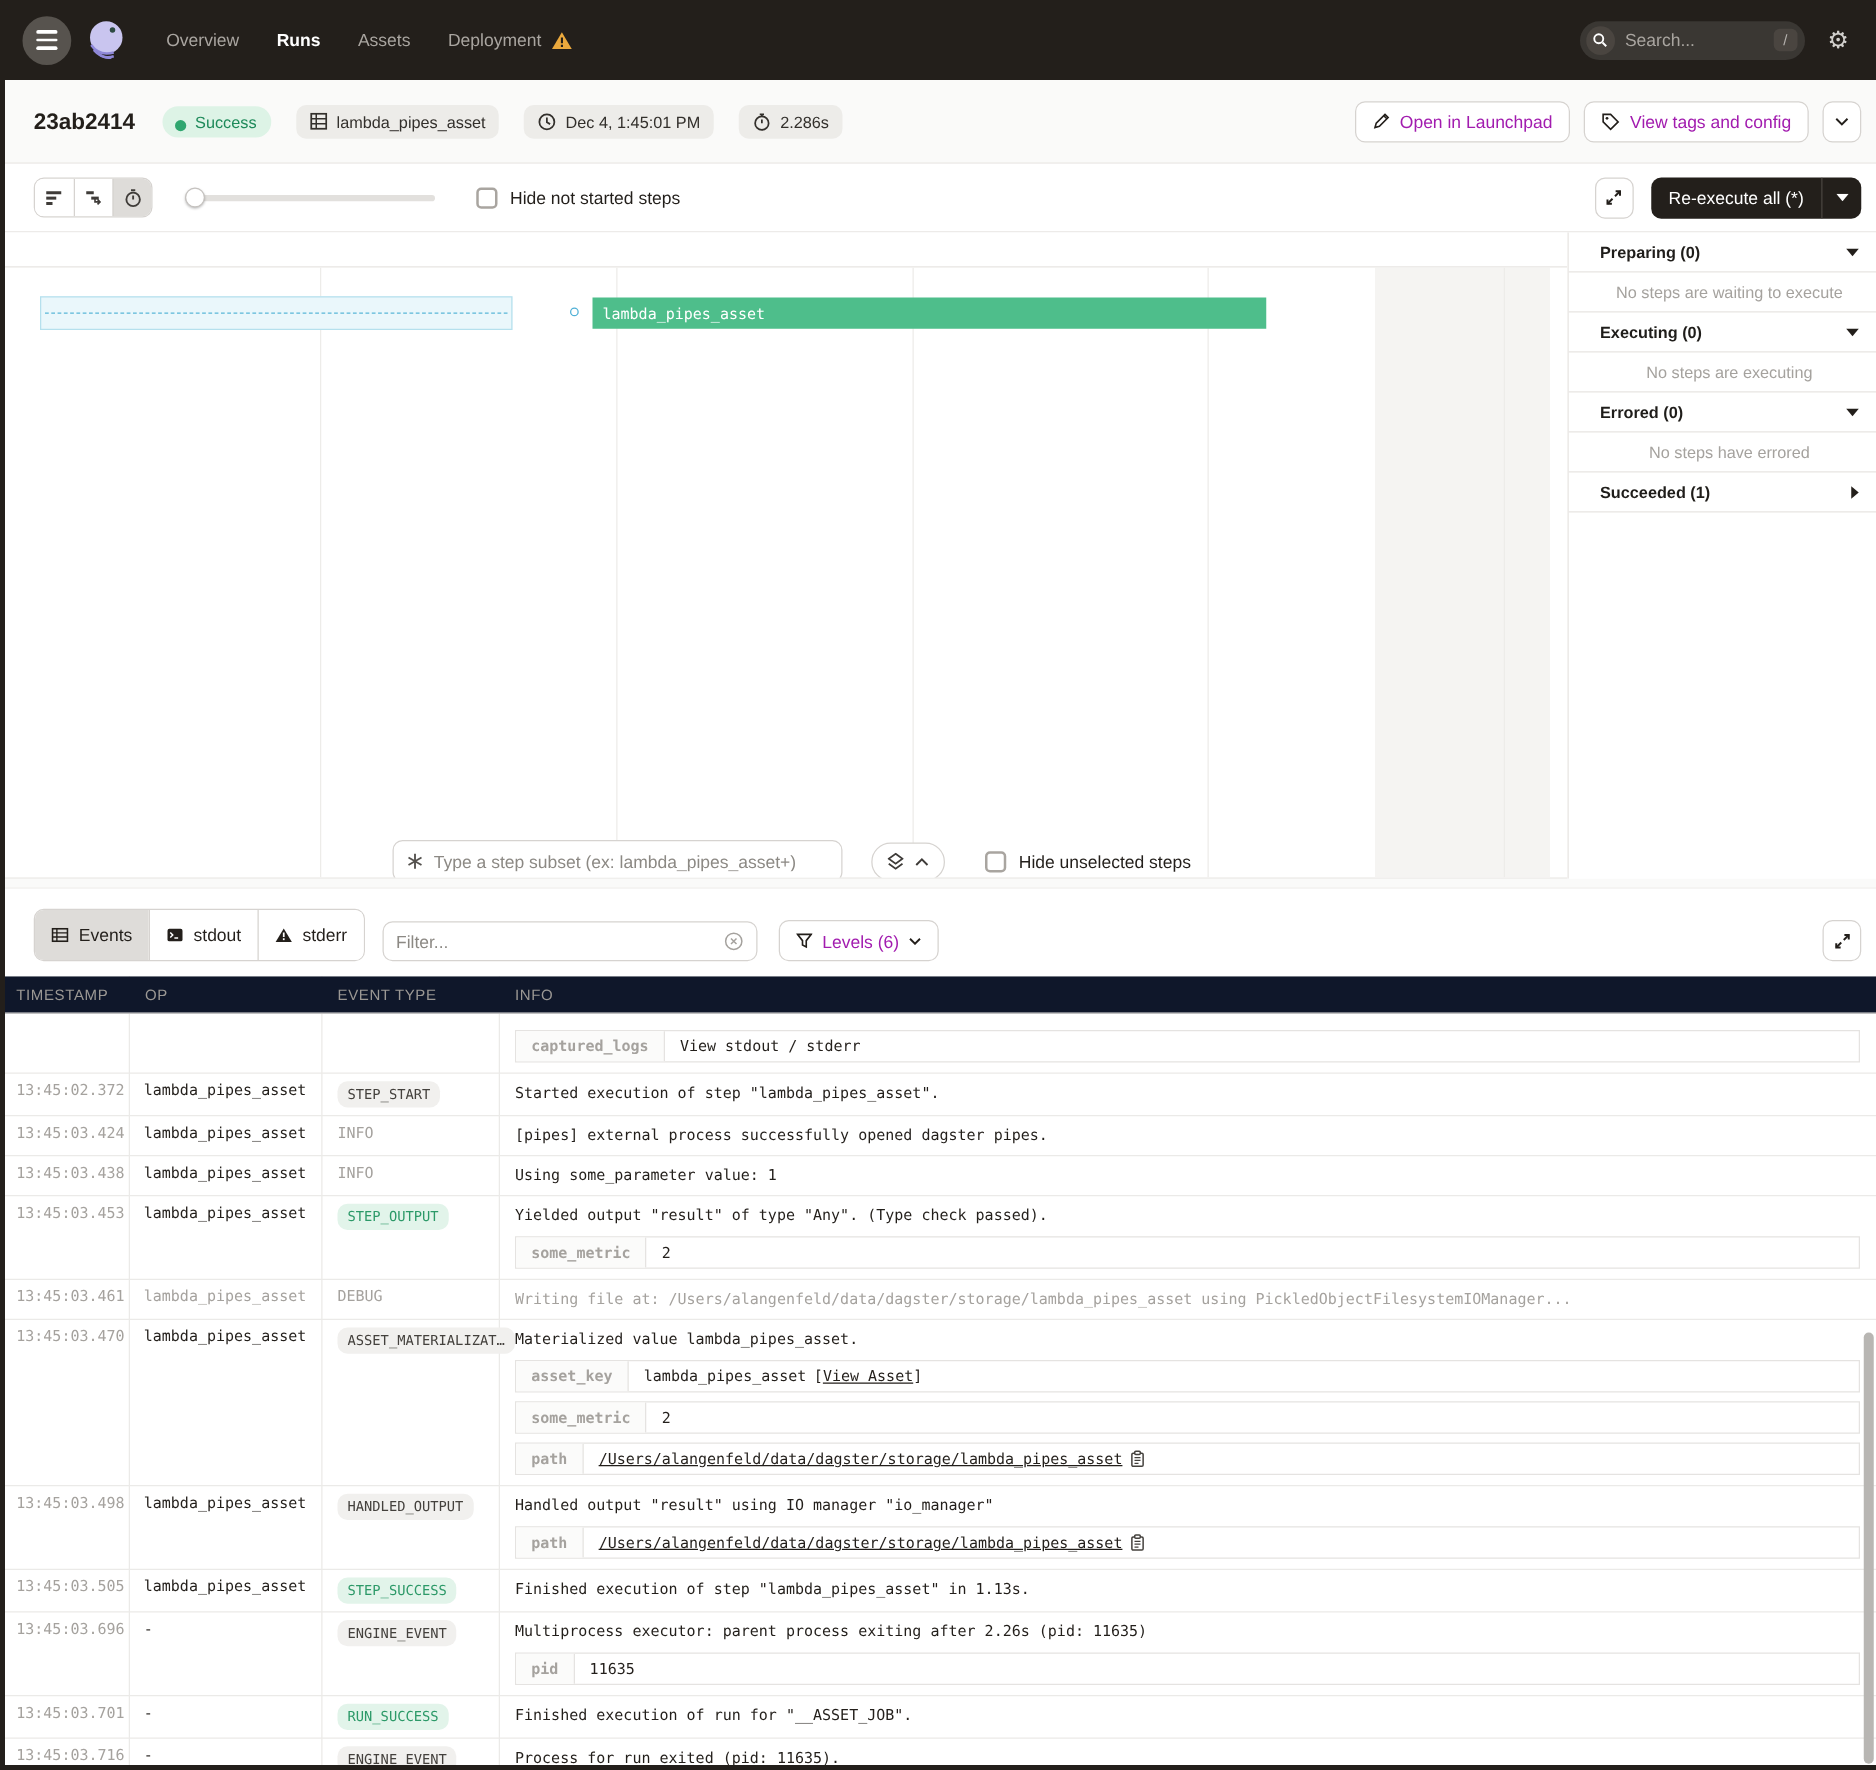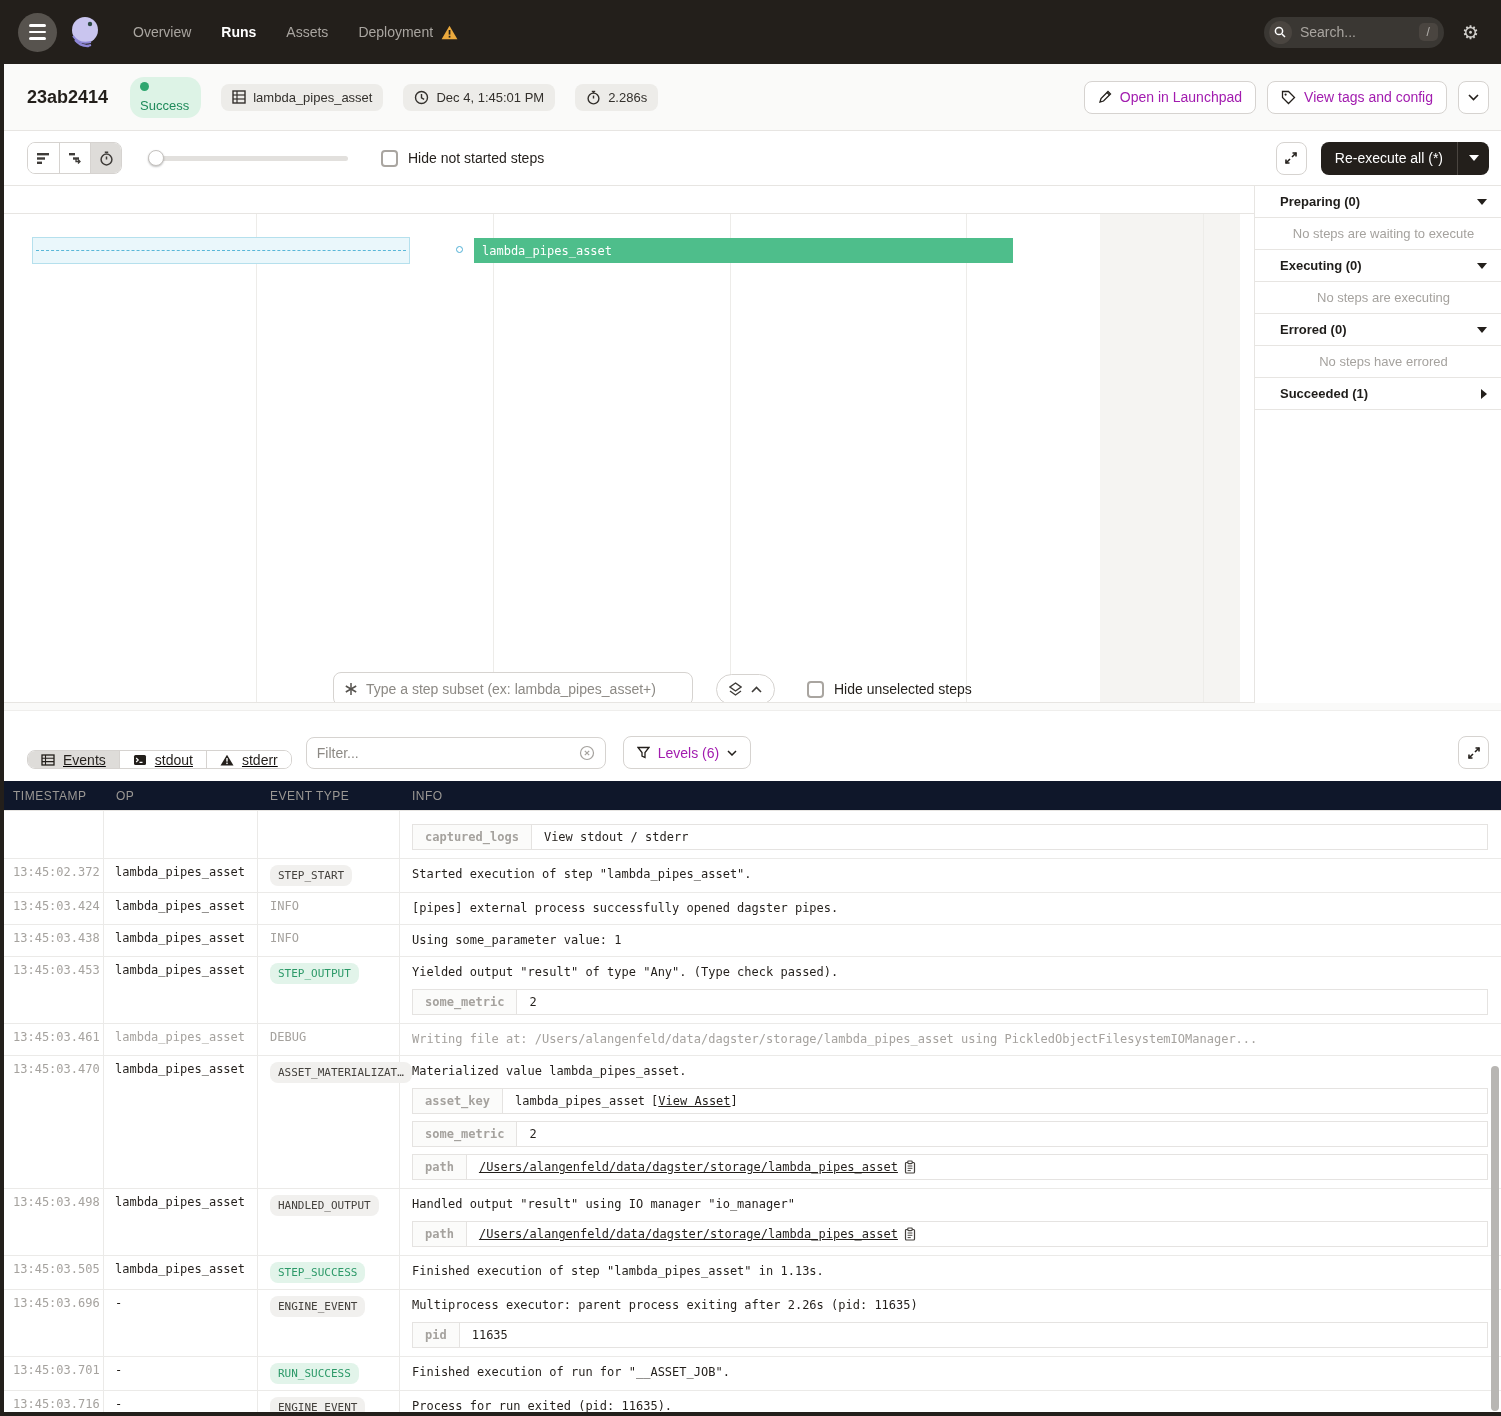--- a/index.html
+++ b/index.html
@@ -18,21 +18,21 @@
   .nav-item.active { color:#fff; font-weight:700; }
   .topnav-right { margin-left:auto; display:flex; align-items:center; gap:18px; margin-right:22px; }
   .search-pill { width:180px; height:31px; background:#3A3733; border-radius:16px; display:flex; align-items:center; padding:0 6px 0 5px; color:#A9A5A0; font-size:14px; }
   .search-pill .mag { width:23px; height:23px; border-radius:50%; background:#4A4540; display:flex; align-items:center; justify-content:center; margin-right:8px; }
   .search-slash { margin-left:auto; background:#4A4540; color:#B5B2AE; border-radius:5px; padding:2px 8px; font-size:12px; }
   .gear { color:#D2D0CD; font-size:19px; cursor:pointer; }
 
   
   .run-header { position:absolute; left:0; top:64px; width:1501px; height:67px; background:#FAFAF9; border-bottom:1px solid #E7E5E2; display:flex; align-items:center; }
   .run-id { font-size:18px; font-weight:700; color:#231F1B; margin-left:27px; }
-  .badge-success { margin-left:22px; background:#DDF3E6; color:#1E8A5A; font-size:13px; border-radius:14px; padding:5px 12px 5px 10px; display:flex; align-items:flex-start; gap:7px;flex-direction:column; }
+  .badge-success { margin-left:22px; background:#DDF3E6; color:#1E8A5A; font-size:13px; border-radius:14px; padding:5px 12px 5px 10px; display:flex; align-items:flex-end; gap:7px; }
   .badge-success .dot { width:9px; height:9px; border-radius:50%; background:#2FA66F; }
   .hpill { margin-left:20px; background:#EDECE9; color:#33302C; font-size:13px; border-radius:8px; padding:6px 11px; display:flex; align-items:center; gap:7px; }
   .hpill svg { flex:none; }
   .run-header-right { margin-left:auto; display:flex; align-items:center; gap:11px; margin-right:12px; }
   .btn { background:#fff; border:1px solid #D6D3D0; border-radius:8px; height:33px; display:flex; align-items:center; gap:8px; padding:0 13px; font-size:14px; color:#a21caf; cursor:pointer; }
   .btn-sq { width:31px; justify-content:center; padding:0; }
 
   
   .gantt-toolbar { position:absolute; left:0; top:131px; width:1501px; height:55px; background:#fff; border-bottom:1px solid #E7E5E2; display:flex; align-items:center; }
   .seg3 { margin-left:27px; display:flex; border:1px solid #D6D3D0; border-radius:8px; overflow:hidden; height:32px; }
@@ -53,38 +53,38 @@
   
   .gantt { position:absolute; left:0; top:186px; width:1254px; height:517px; background:#fff; border-bottom:1px solid #E7E5E2; overflow:hidden; }
   .g-axis { position:absolute; left:0; top:0; width:100%; height:28px; border-bottom:1px solid #E7E5E2; background:#fff; }
   .g-tick { position:absolute; top:6px; transform:translateX(-50%); font-family:"DejaVu Sans Mono", monospace; font-size:12px; color:#8C8984; }
   .g-grid { position:absolute; top:28px; bottom:0; width:1px; background:#EDECE9; }
   .g-dead { position:absolute; left:1100px; top:28px; width:140px; bottom:0; background:#F5F4F2; }
   .g-wait { position:absolute; left:32px; top:51px; width:378px; height:27px; background:#EAF7FB; border:1px solid #B5E0ED; }
   .g-wait .mid { position:absolute; left:3px; right:3px; top:12px; border-top:1px dashed #59B7D8; }
   .g-marker { position:absolute; left:456px; top:60px; width:7px; height:7px; border:1.5px solid #4FB0D6; border-radius:50%; background:#fff; }
   .g-bar { position:absolute; left:474px; top:52px; width:539px; height:25px; background:#4EBE8B; color:#fff; font-family:"DejaVu Sans Mono", monospace; font-size:12px; display:flex; align-items:center; padding-left:8px; cursor:pointer; }
-  .g-controls { position:absolute; left:333px; top:486px; display:flex; align-items:center; gap:23px; }
+  .g-controls { position:absolute; left:314px; top:486px; display:flex; align-items:center; gap:23px; }
   .step-subset { width:360px; height:34px; border:1px solid #D6D3D0; border-radius:8px; background:#fff; display:flex; align-items:center; padding:0 10px; gap:8px; color:#8C8984; }
   .step-subset input { border:none; outline:none; flex:1; font-size:14px; color:#231F1B; background:transparent; }
   .step-subset input::placeholder { color:#8C8984; }
   .pill-btn { height:31px; border:1px solid #D6D3D0; border-radius:16px; background:#fff; display:flex; align-items:center; gap:9px; padding:0 12px; cursor:pointer; color:#3F3C39; }
 
   
   .sidebar { position:absolute; left:1254px; top:186px; width:247px; height:517px; border-left:1px solid #E7E5E2; background:#fff; }
   .sb-row { height:32px; border-bottom:1px solid #E7E5E2; display:flex; align-items:center; padding:0 14px 0 25px;justify-content:center; }
   .sb-head { font-size:13px; font-weight:700; color:#1F1D1A; cursor:pointer; }
   .sb-head .sb-caret { margin-left:auto; width:0; height:0; border-left:5px solid transparent; border-right:5px solid transparent; border-top:6px solid #231F1B; }
   .sb-head.collapsed .sb-caret { border-top:5px solid transparent; border-bottom:5px solid transparent; border-left:6px solid #231F1B; border-right:none; }
   .sb-empty { font-size:13px; color:#A5A29E; }
 
   
   .strip { position:absolute; left:0; top:703px; width:1501px; height:8px; background:#FAFAF9; border-bottom:1px solid #EFEEEC; }
   .logbar { position:absolute; left:0; top:711px; width:1501px; height:70px; background:#fff; display:flex; align-items:flex-end; padding:0 12px 12px 27px; }
-  .logtabs { display:flex; border:1px solid #D6D3D0; border-radius:8px; overflow:hidden; height:19px;text-decoration:underline; }
+  .logtabs { display:flex; border:1px solid #D6D3D0; border-radius:8px; overflow:hidden; height:42px; }
   .logtab { display:flex; align-items:center; gap:8px; padding:0 13px; font-size:14px; color:#231F1B; background:#fff; cursor:pointer; }
   .logtab + .logtab { border-left:1px solid #D6D3D0; }
   .logtab.active { background:#DEDCD9; }
   .filter-input { margin-left:14px; width:300px; height:32px; border:1px solid #D6D3D0; border-radius:8px; display:flex; align-items:center; padding:0 10px; }
   .filter-input input { border:none; outline:none; flex:1; font-size:14px; background:transparent; color:#231F1B; }
   .filter-input input::placeholder { color:#8C8984; }
   .levels-btn { margin-left:17px; }
   .logbar-right { margin-left:auto; }
 
   

